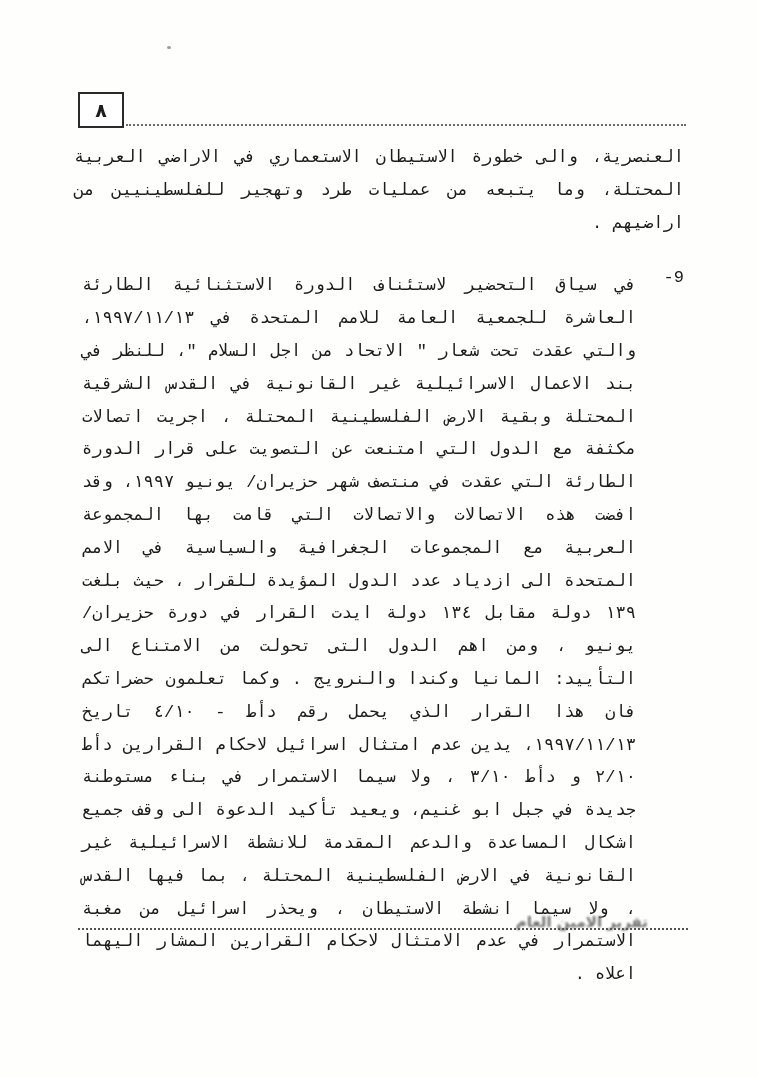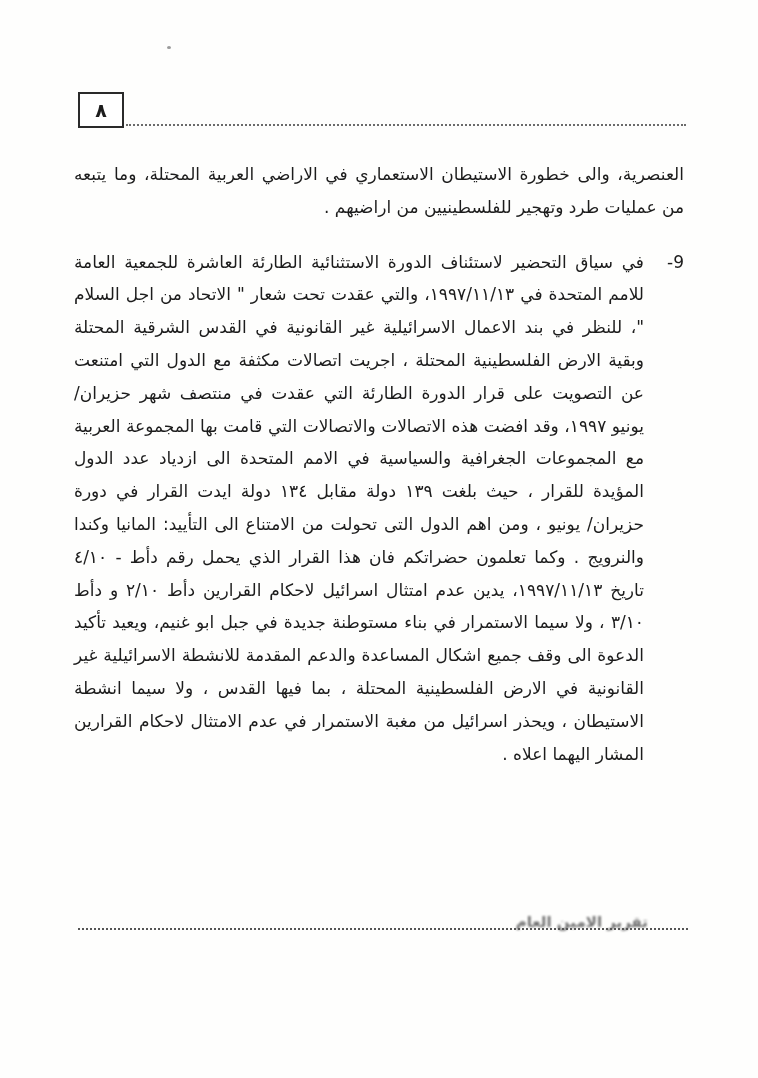--- a/index.html
+++ b/index.html
@@ -47,44 +47,45 @@
     position: absolute;
     top: 124px;
     left: 126px;
     right: 72px;
     height: 0;
     border-top: 2px dotted #6b6b6b;
   }
   
   .body-text {
     position: absolute;
-    top: 158px;
+    top: 142px;
     right: 74px;
     left: 74px;
     font-size: 17px;
     line-height: 1.93;
     text-align: justify;
     text-justify: inter-word;
+    font-family: Liberation Mono, monospace;
   }
   .intro {
     margin: 0 0 22px 0;
   }
   .numbered-item {
     display: flex;
     flex-direction: row; 
     align-items: flex-start;
   }
   .item-number {
     flex: 0 0 40px;
     white-space: nowrap;
     padding-top: 0;
   }
   .item-text {
     flex: 1 1 auto;
-    margin: 0;
+    margin: 8px;
   }
   
   .footer-rule {
     position: absolute;
     top: 928px;
     left: 78px;
     right: 70px;
     height: 0;
     border-top: 2px dotted #555;
   }

